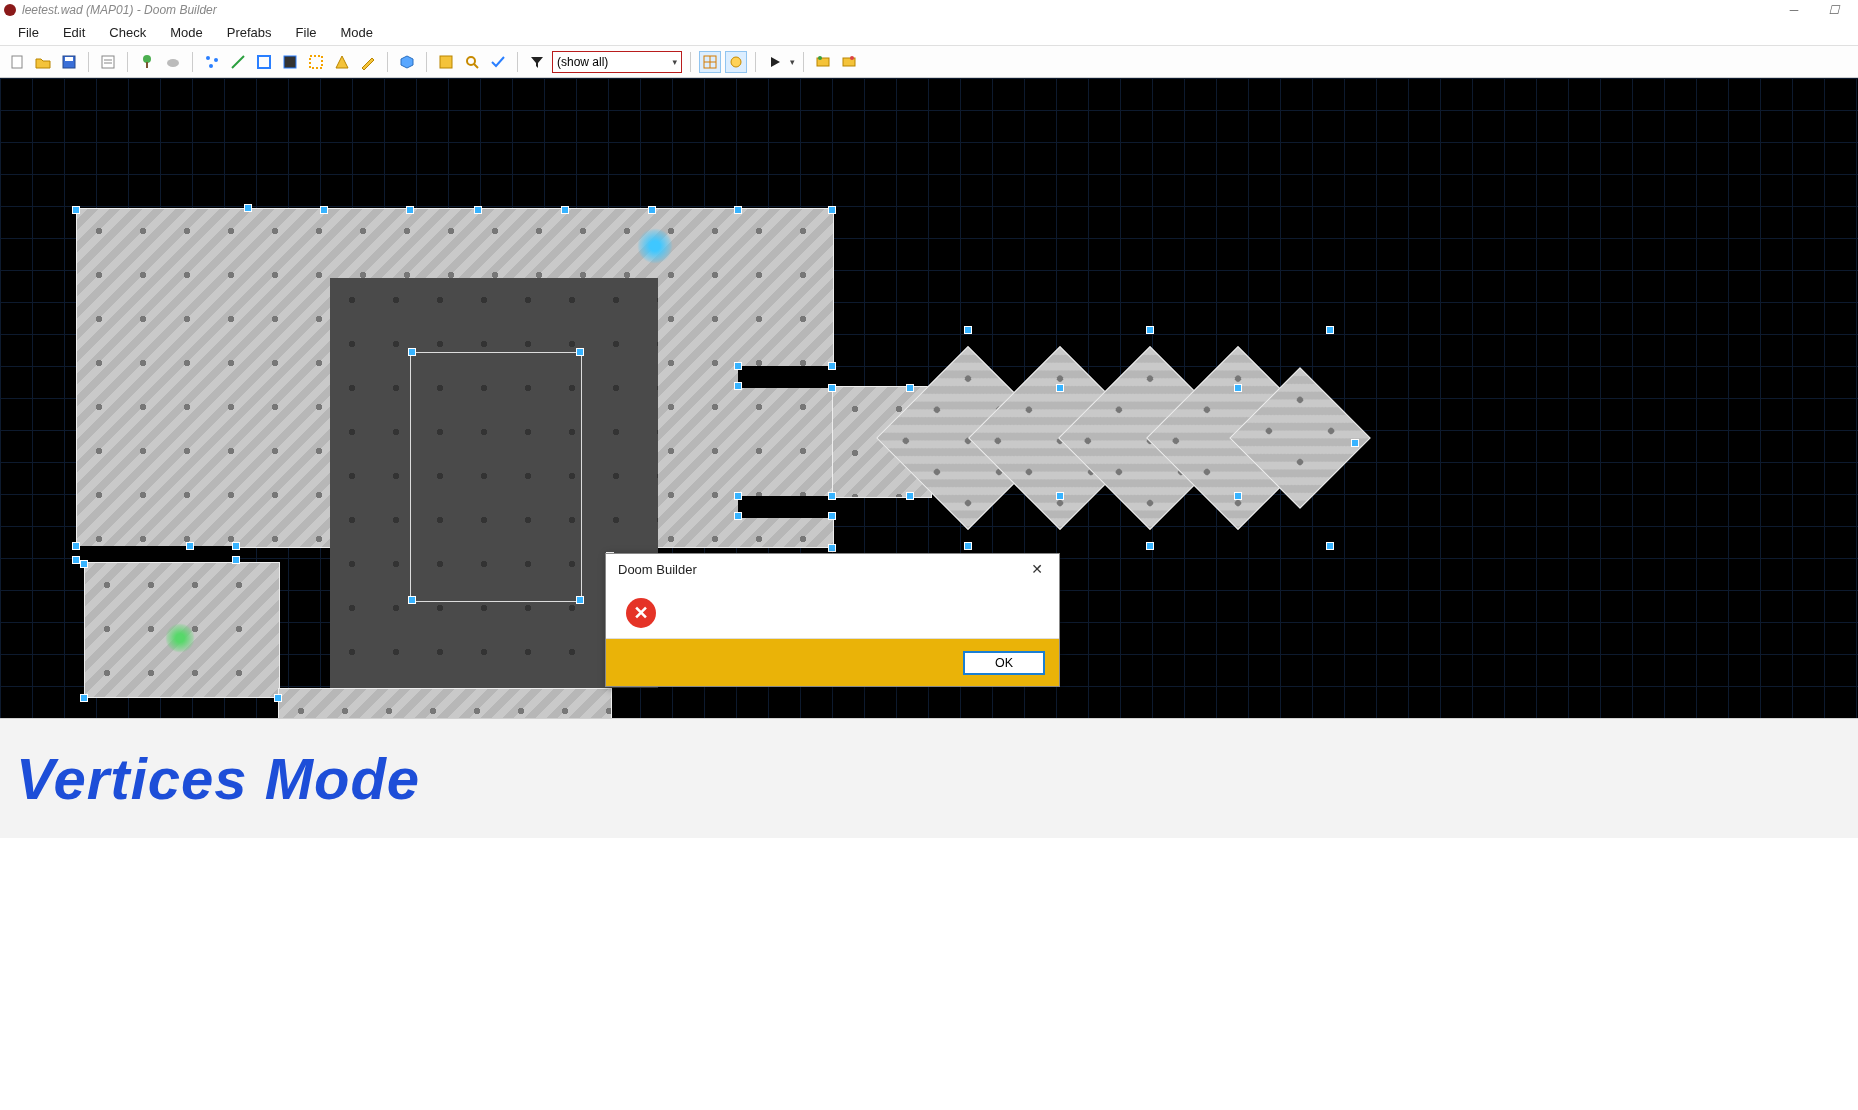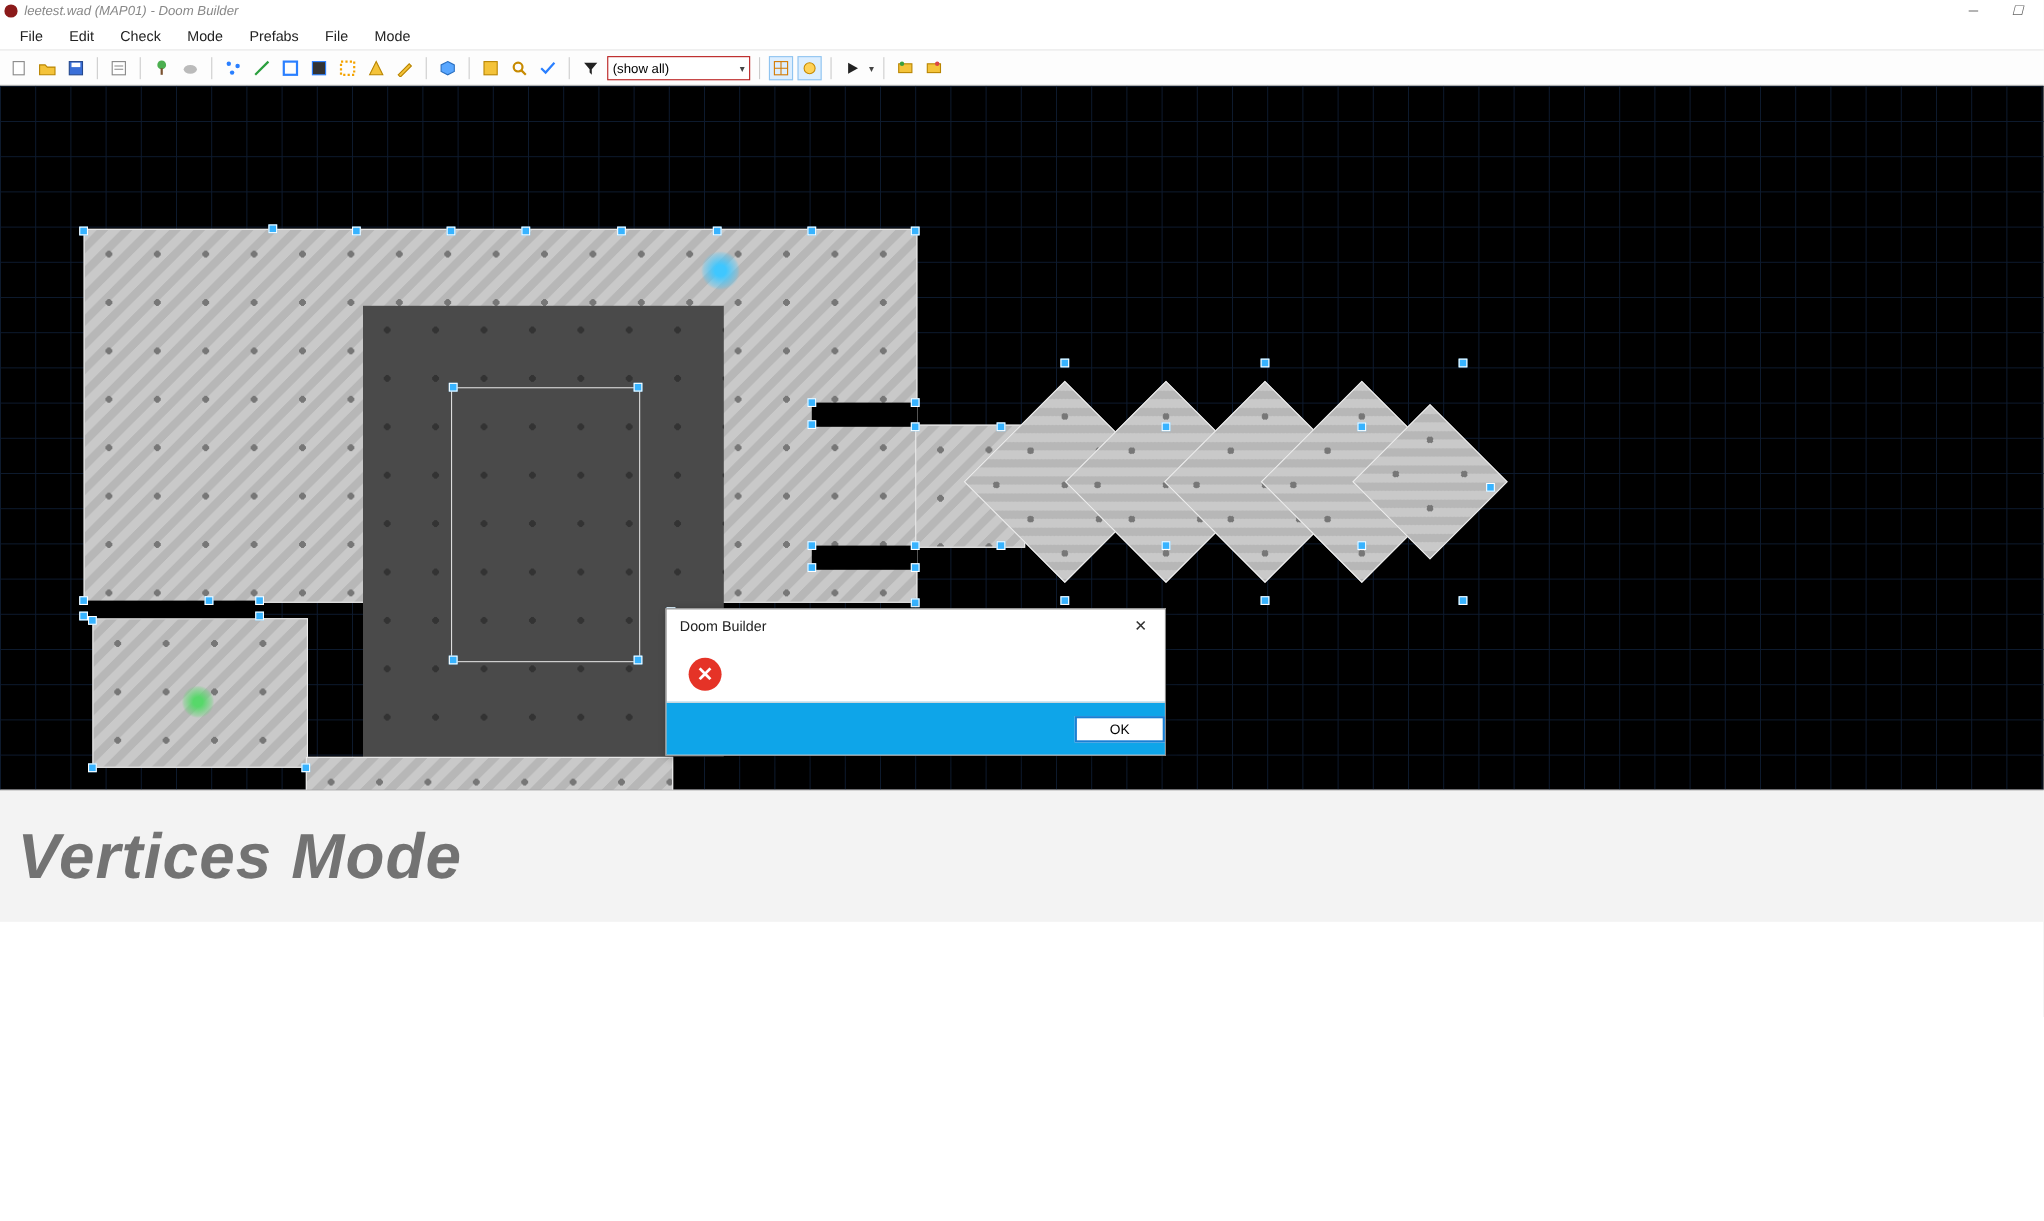--- a/index.html
+++ b/index.html
@@ -60,30 +60,30 @@
   .diamond { position: absolute; width: 130px; height: 130px; transform: translate(-50%,-50%) rotate(45deg);
     background-color: #b7b7b7;
     background-image: radial-gradient(circle at 50% 50%, #777 3px, transparent 3px),
       linear-gradient(135deg, rgba(255,255,255,.25) 25%, transparent 25%, transparent 50%, rgba(255,255,255,.25) 50%, rgba(255,255,255,.25) 75%, transparent 75%);
     background-size: 44px 44px, 22px 22px;
     border: 1px solid #eee;
   }
 
   
   .modebar { height: 120px; background: #f3f3f3; border-top: 1px solid #d0d0d0; display: flex; align-items: center; padding: 0 16px; position: relative; }
-  .modebar h1 { font-size: 58px; font-weight: 800; color: #737373; font-style: italic; letter-spacing: 1px; }
+  .modebar h1 { font-size: 58px; font-weight: 800; color: #1d4ed8; font-style: italic; letter-spacing: 1px; }
 
   
   .dialog { position: absolute; left: 605px; top: 475px; width: 455px; background: #fff; border: 1px solid #888; box-shadow: 2px 2px 8px rgba(0,0,0,.4); }
   .dialog .dlg-title { height: 30px; display: flex; align-items: center; justify-content: space-between; padding: 0 8px 0 12px; font-size: 13px; color: #222; }
   .dialog .dlg-close { width: 28px; height: 22px; display: flex; align-items: center; justify-content: center; font-size: 14px; color: #333; }
   .dialog .dlg-body { display: flex; padding: 14px 18px 10px 20px; gap: 18px; }
   .dialog .err-icon { flex: none; width: 30px; height: 30px; border-radius: 50%; background: #e53327; display: flex; align-items: center; justify-content: center; color: #fff; font-size: 18px; font-weight: bold; }
   .dialog .dlg-msg { font-size: 12.5px; color: #222; line-height: 1.35; }
-  .dialog .dlg-foot { height: 48px; background: #0ea5e9; border-top: 1px solid #ddd; display: flex; align-items: center; justify-content: flex-end; padding: 0 0; }
+  .dialog .dlg-foot { height: 48px; background: #eab308; border-top: 1px solid #ddd; display: flex; align-items: center; justify-content: flex-end; padding: 0 14px; }
   .dialog .ok-btn { min-width: 82px; height: 24px; background: #fff; border: 2px solid #1a7fd4; color: #000; font-size: 12.5px; display: flex; align-items: center; justify-content: center; }
 
 </style>
 </head>
 <body>
 
 <div class="titlebar">
   <div class="app-icon"></div>
   <span>leetest.wad (MAP01) - Doom Builder</span>
   <div class="spacer"></div>

